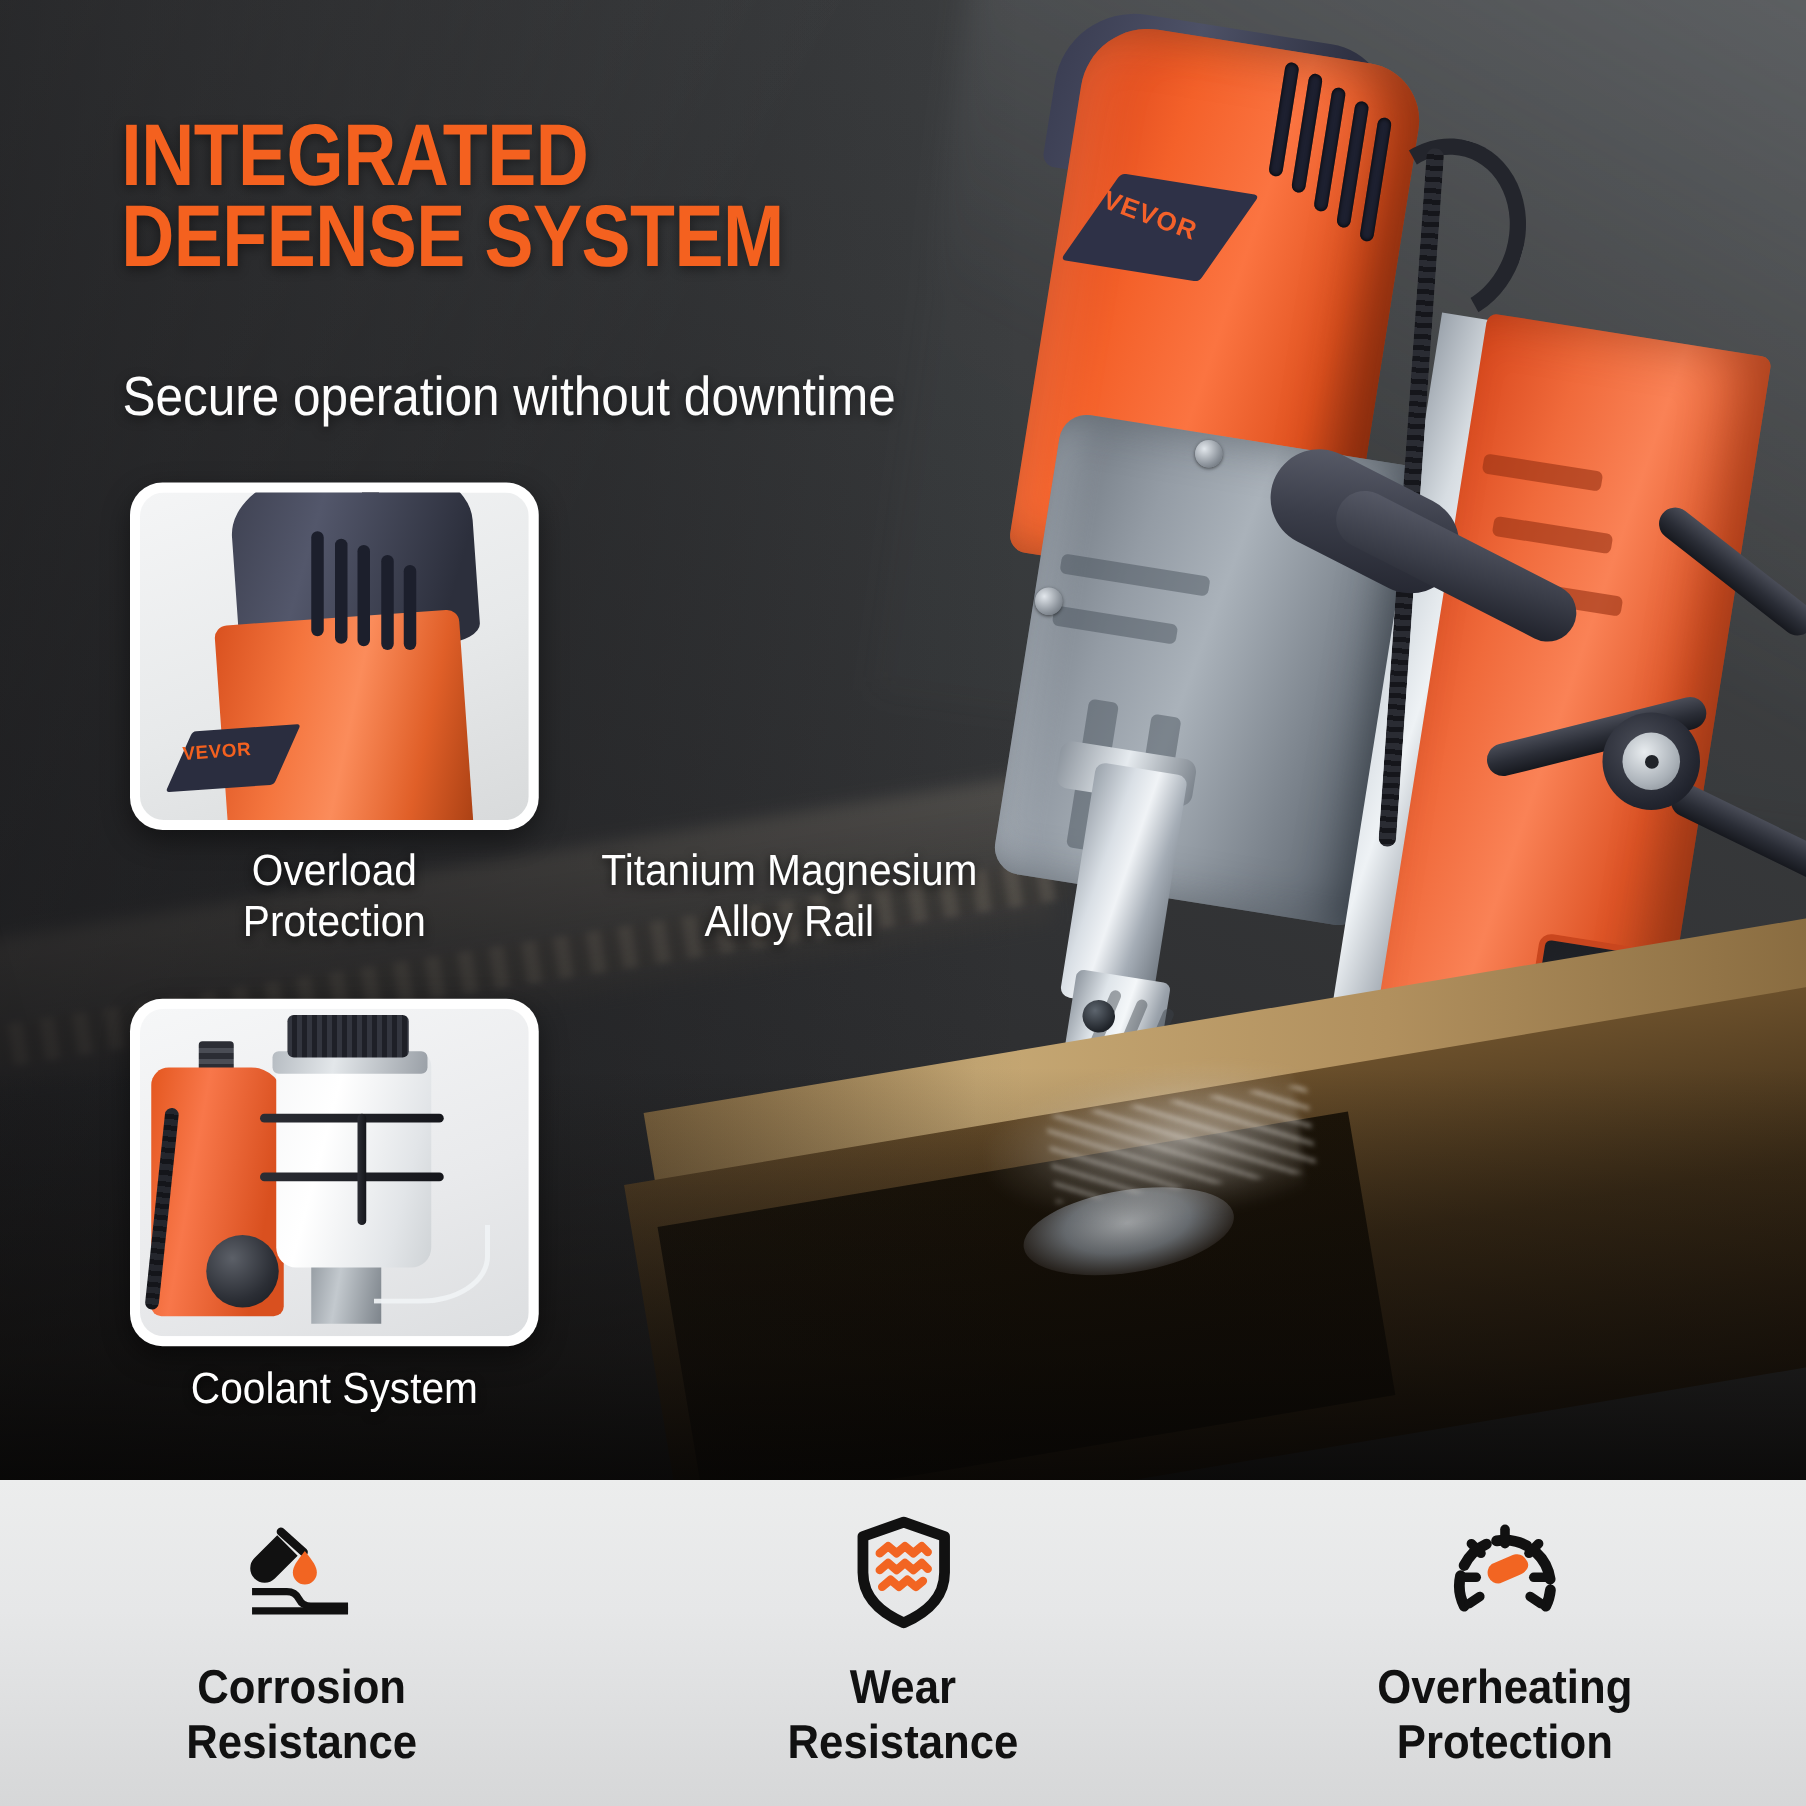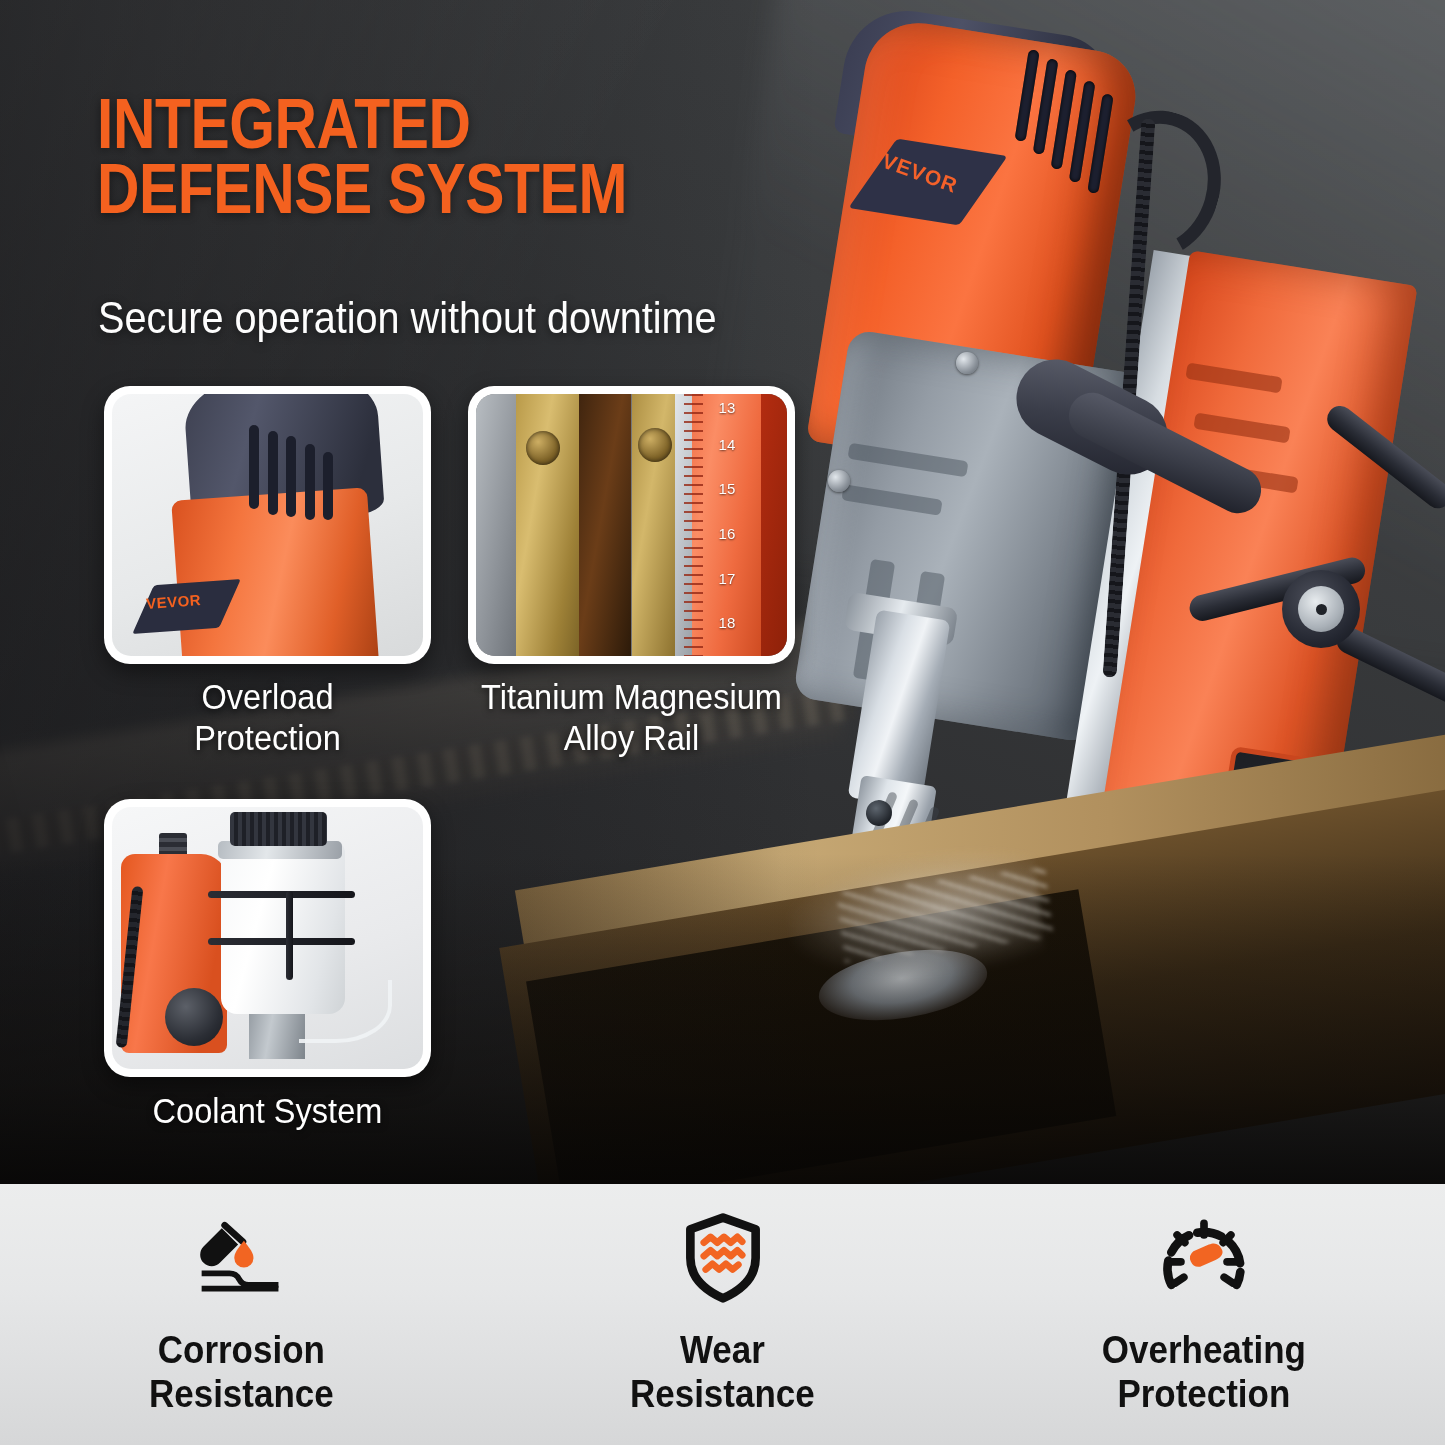--- a/index.html
+++ b/index.html
@@ -509,41 +509,20 @@
       <div class="c1-vent" style="left:68%;top:22%;height:26%"></div>
       <div class="c1-badge"></div>
       <div class="c1-badge-t">VEVOR</div>
     </div>
   </div>
   <div class="card-cap" style="left:104px; top:676px; width:327px;">
     <div>Overload</div>
     <div>Protection</div>
   </div>
 
-  <div class="card" style="left:468px; top:386px; width:327px; height:278px;">
-    <div class="card-img">
-      <div class="c2bg"></div>
-      <div class="c2-steel"></div>
-      <div class="c2-brass"></div>
-      <div class="c2-dark"></div>
-      <div class="c2-brass2"></div>
-      <div class="c2-silver"></div>
-      <div class="c2-orange"></div>
-      <div class="c2-red"></div>
-      <div class="c2-ticks"></div>
-      <div class="c2-screw" style="left:16%;top:14%"></div>
-      <div class="c2-screw" style="left:52%;top:13%"></div>
-      <div class="c2-num" style="top:2%">13</div>
-      <div class="c2-num" style="top:16%">14</div>
-      <div class="c2-num" style="top:33%">15</div>
-      <div class="c2-num" style="top:50%">16</div>
-      <div class="c2-num" style="top:67%">17</div>
-      <div class="c2-num" style="top:84%">18</div>
-    </div>
-  </div>
   <div class="card-cap" style="left:448px; top:676px; width:367px;">
     <div>Titanium Magnesium</div>
     <div>Alloy Rail</div>
   </div>
 
   <div class="card" style="left:104px; top:799px; width:327px; height:278px;">
     <div class="card-img">
       <div class="c3bg"></div>
       <div class="c3-rack"></div>
       <div class="c3-orange"></div>

